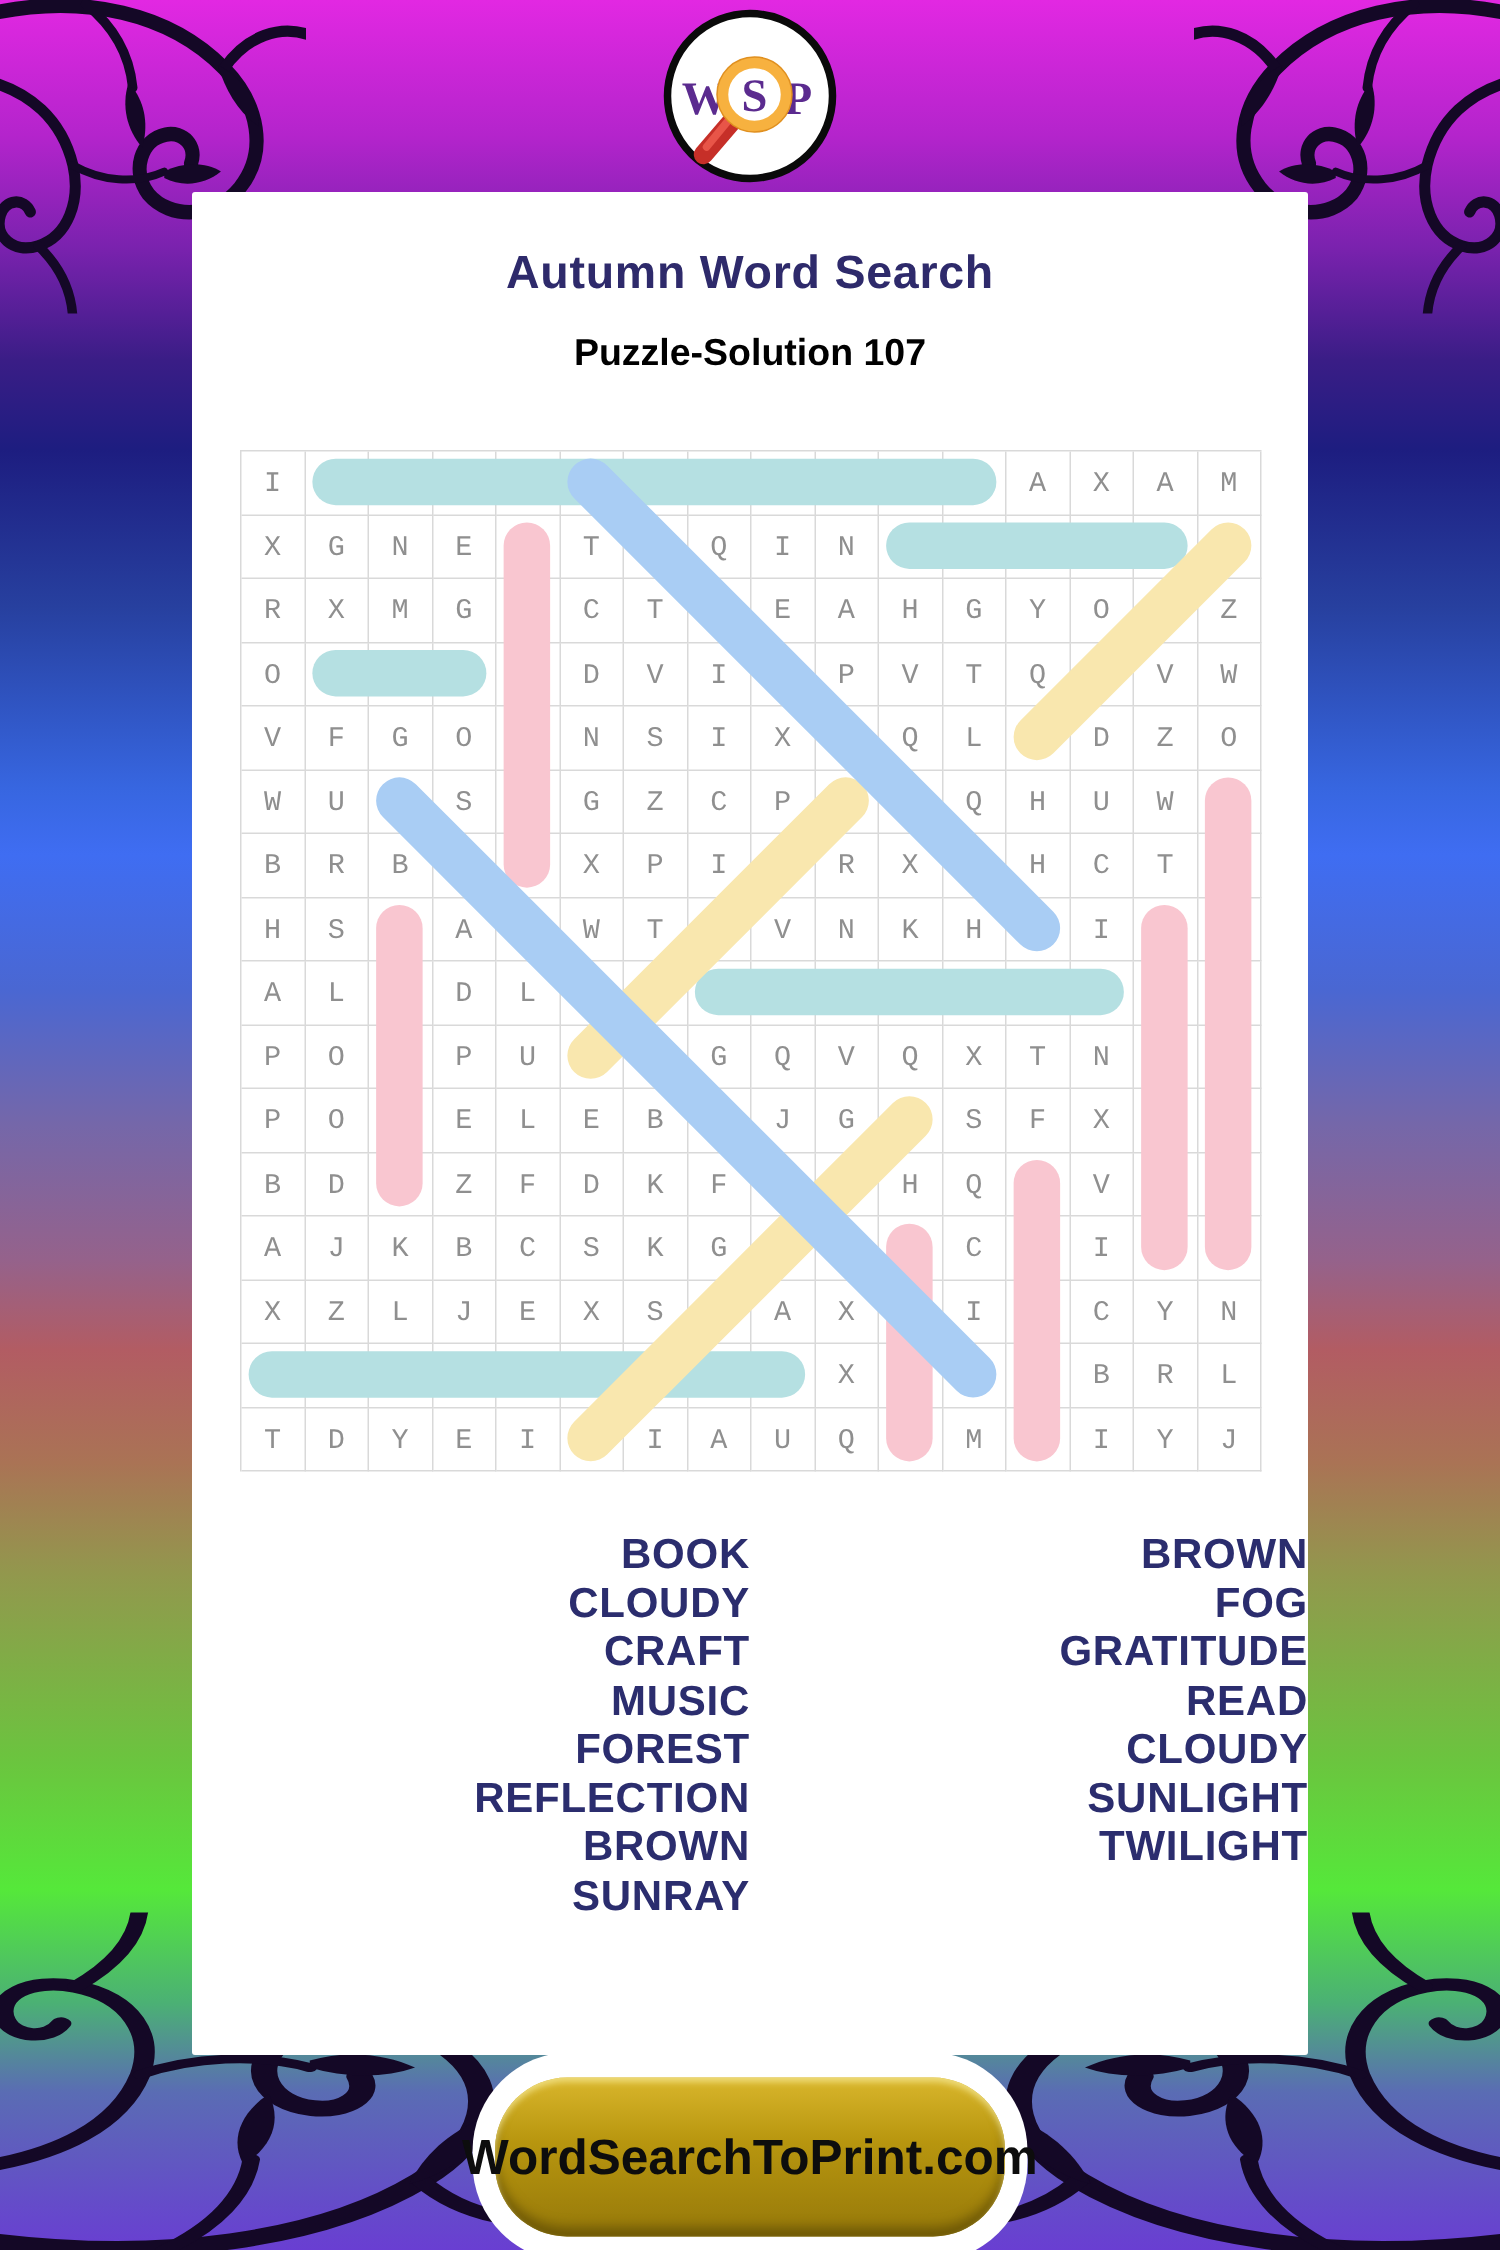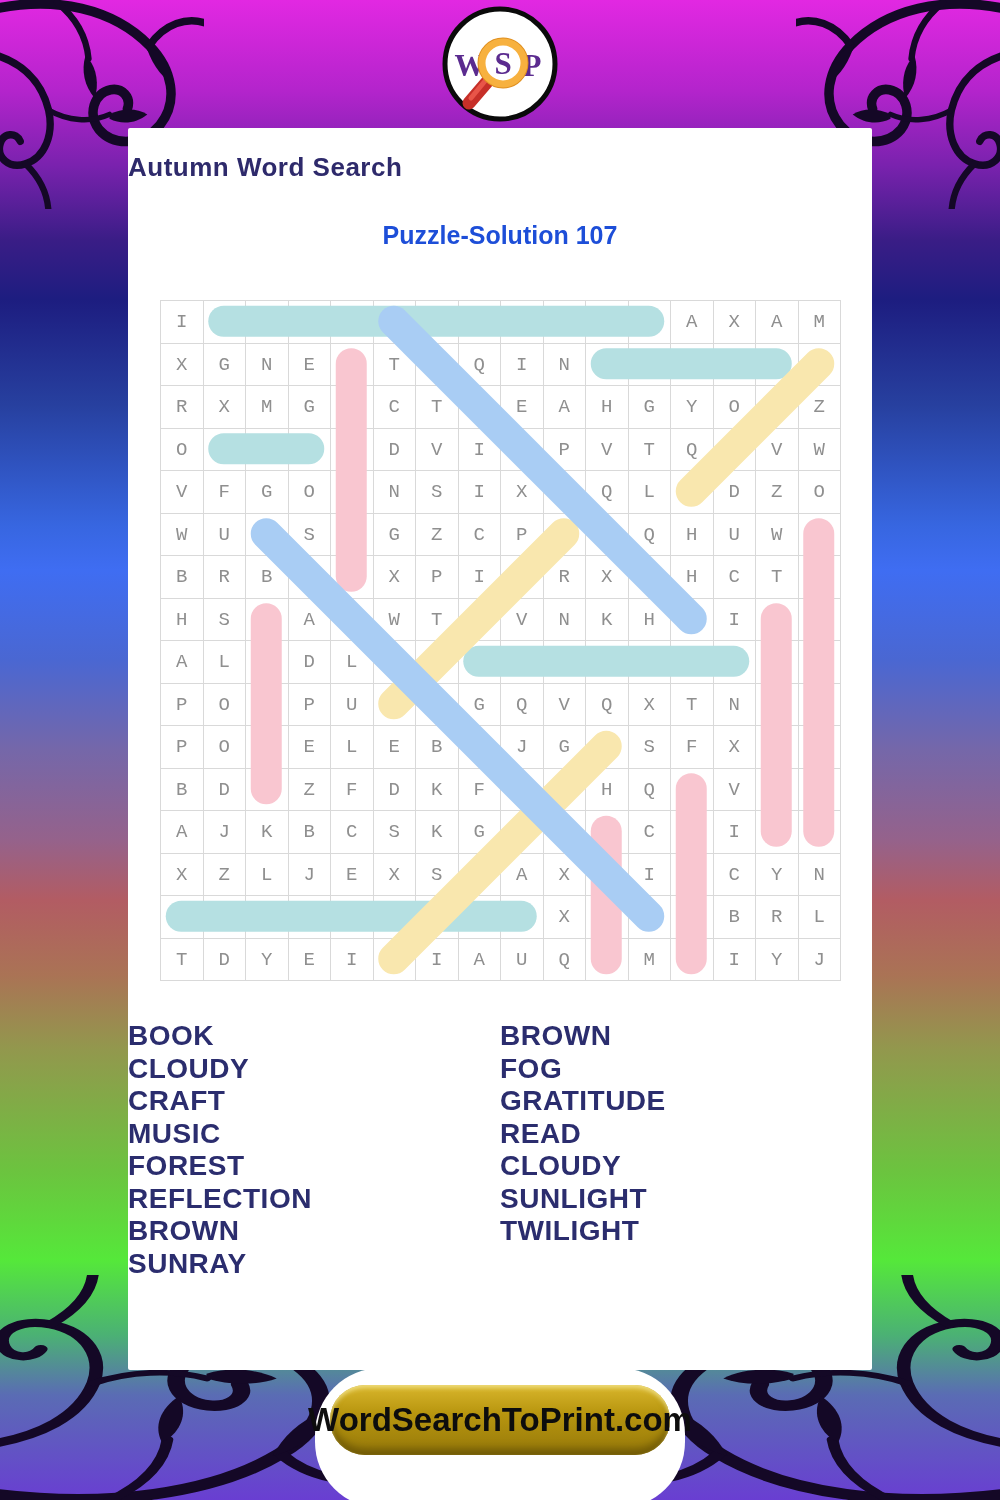--- a/index.html
+++ b/index.html
@@ -20,58 +20,58 @@
   svg.br{right:-8px;bottom:-10px;width:390px;height:235px;transform:scale(-1,-1);}
 
   .logo{position:absolute;left:440px;top:4px;width:120px;height:120px;}
   .logo text{font-family:"Liberation Serif",serif;font-weight:bold;font-size:31px;fill:#5b2b8f;}
 
   .card{
     position:absolute;left:128px;top:128px;width:744px;height:1242px;
     background:#ffffff;border-radius:2px;
   }
   .title{
-    position:absolute;top:24px;left:0;width:100%;margin:0;
-    font-size:26px;font-weight:bold;color:#2e2a6b;letter-spacing:.5px;
+    position:absolute;top:36px;left:0;width:100%;text-align:center;margin:0;
+    font-size:31px;font-weight:bold;color:#2e2a6b;letter-spacing:.5px;
   }
   .subtitle{
     position:absolute;top:93px;left:0;width:100%;text-align:center;margin:0;
-    font-size:25px;font-weight:bold;color:#1d4ed8;
+    font-size:25px;font-weight:bold;color:#000000;
   }
   .grid-wrap{position:absolute;left:32px;top:172px;width:680px;height:680px;}
   #grid{
     position:absolute;left:0;top:0;width:680px;height:680px;
     display:grid;grid-template-columns:repeat(16,42.5px);grid-template-rows:repeat(16,42.5px);
     border-top:1px solid #d9d9d9;border-left:1px solid #d9d9d9;
     z-index:1;
   }
   #grid .cell{
     border-right:1px solid #d9d9d9;border-bottom:1px solid #d9d9d9;
     box-sizing:border-box;
     font-family:"Liberation Mono",monospace;
     font-size:19px;color:#8f8f8f;
     text-align:center;line-height:42px;
   }
   #grid .cell span{position:relative;z-index:3;}
   #grid .cell.hit{font-weight:bold;color:#111111;font-size:20px;}
   #hl{position:absolute;left:0;top:0;width:680px;height:680px;z-index:2;pointer-events:none;}
 
   .words{position:absolute;top:892px;left:0;width:100%;display:flex;}
-  .words .col{width:50%;text-align:left;}
+  .words .col{width:50%;text-align:right;}
   .words .word{
     font-size:28px;font-weight:bold;color:#2b2d6e;line-height:32.5px;
     letter-spacing:.5px;
   }
 
   .footer-pill{
     position:absolute;left:315px;top:1368px;width:370px;height:140px;
     background:#ffffff;border-radius:66px;z-index:5;
   }
   .gold-btn{
-    position:absolute;left:15px;top:17px;width:340px;height:70px;
+    position:absolute;left:15px;top:17px;width:340px;height:106px;
     border-radius:48px;
     background:linear-gradient(180deg,#d9b62c 0%,#b8960f 40%,#96790a 100%);
     box-shadow:inset 0 3px 4px #efdc7a, inset 0 -6px 8px #6e5806;
     display:flex;align-items:center;justify-content:center;
     font-size:33px;font-weight:bold;color:#0d0d0d;
     cursor:pointer;
   }
 </style>
 </head>
 <body>

